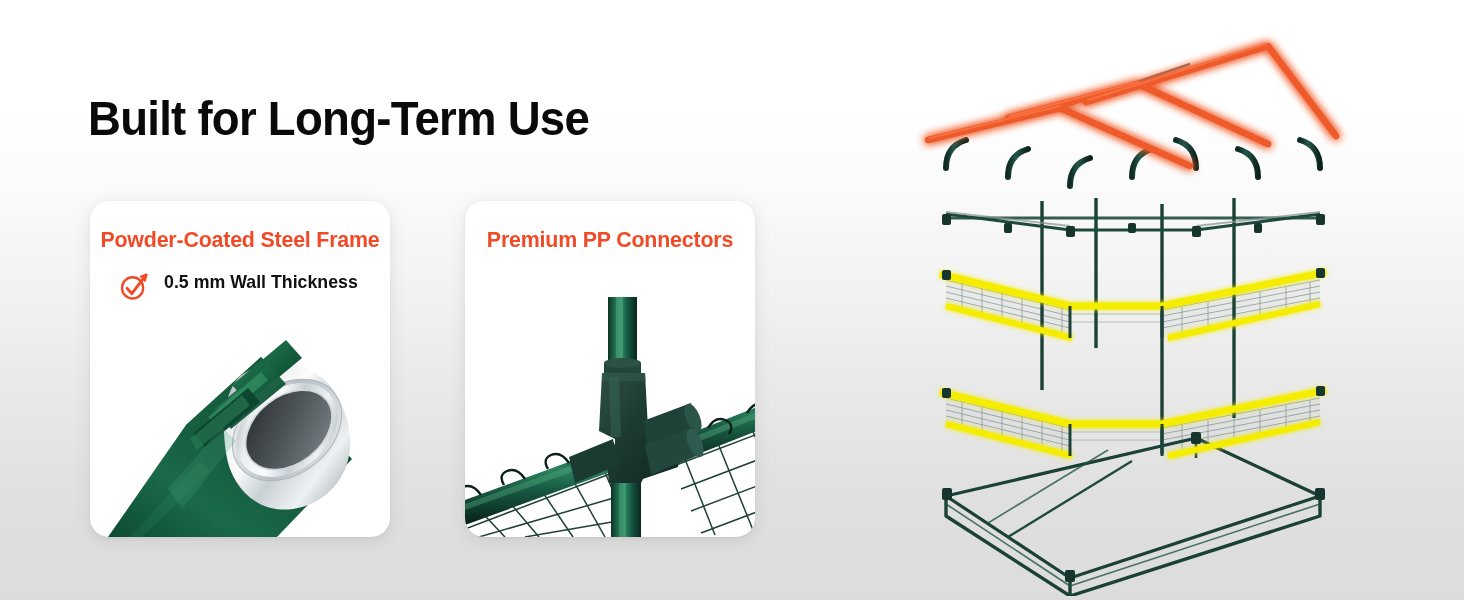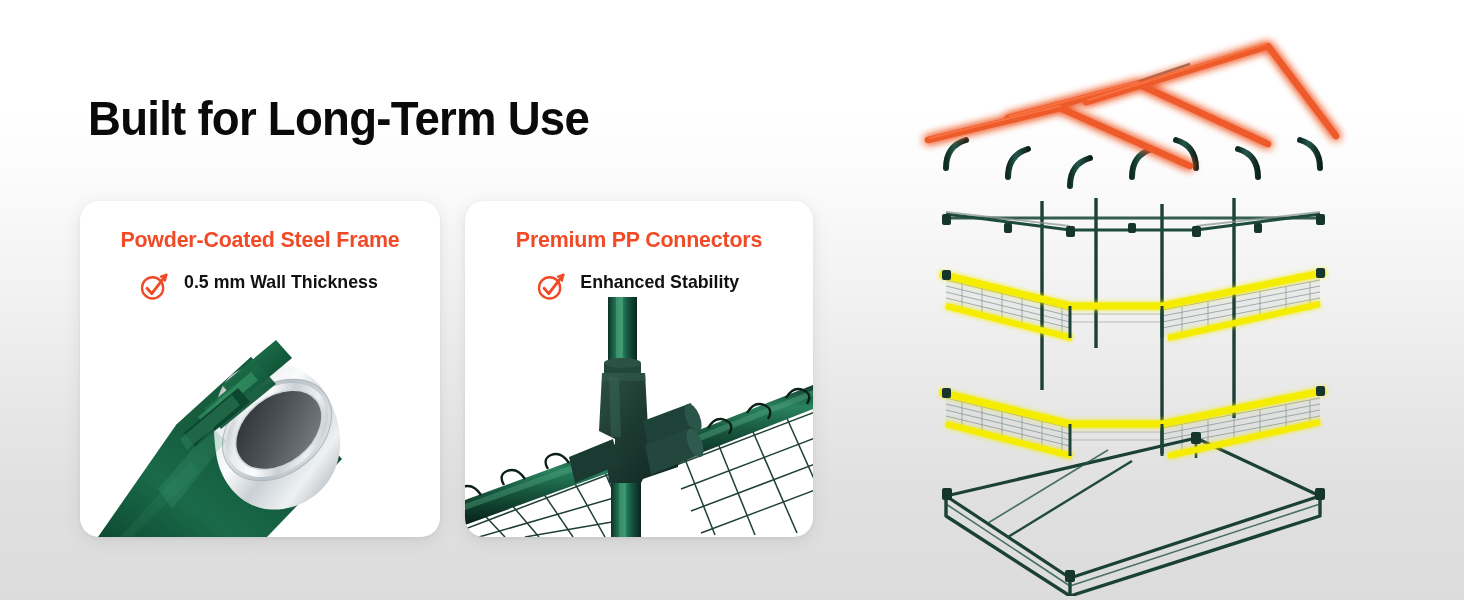--- a/index.html
+++ b/index.html
@@ -19,22 +19,22 @@
     white-space:nowrap;
   }
 
   
   .card {
     position:absolute; top:201px; height:336px;
     background:#fff; border-radius:19px;
     box-shadow:0 4px 16px rgba(120,120,120,.16), 0 1px 3px rgba(120,120,120,.10);
     overflow:hidden;
   }
-  #card-1 { left:80px;  width:360px; }
-  #card-2 { left:465px; width:348px; }
+  #card-1 { left:90px;  width:300px; }
+  #card-2 { left:465px; width:290px; }
 
   .card-title {
     position:absolute; left:0; right:0; top:26px; text-align:center;
     font-size:22.5px; font-weight:bold; color:#f04a26;
     transform:scaleX(0.95); letter-spacing:-0.2px; white-space:nowrap;
   }
   .card-sub {
     position:absolute; left:0; right:0; top:70px;
     display:flex; align-items:flex-start; justify-content:center; gap:11px;
   }
@@ -140,30 +140,20 @@
 
           <path d="M78 176 L132 114 L146 128 L92 196 Z" fill="#49a57a" opacity=".22"></path>
           <path d="M40 224 L110 148 L120 158 L52 224 Z" fill="#3f9b71" opacity=".14"></path>
         </g>
       </svg>
     </div>
   </div>
 
   <div class="card" id="card-2">
     <div class="card-title">Premium PP Connectors</div>
-    <div class="card-sub">
-      <span>
-        <svg class="check-ico" viewBox="0 0 32 32">
-          <circle cx="14.5" cy="18" r="11.3" fill="none" stroke="#f04a26" stroke-width="2.5"></circle>
-          <path d="M8.6 18.4 L13.6 24.1 L29 4.2" fill="none" stroke="#f04a26" stroke-width="3.1" stroke-linecap="round" stroke-linejoin="round"></path>
-          <path d="M29 4.2 L23.6 6.0 M29 4.2 L27.6 10.2" fill="none" stroke="#f04a26" stroke-width="2.6" stroke-linecap="round"></path>
-        </svg>
-      </span>
-      <span class="txt">Enhanced Stability</span>
-    </div>
 
     <div class="conn-wrap">
       <svg viewBox="0 0 358 240" width="358" height="240">
         <defs>
           <linearGradient id="cgPoleV" x1="0" y1="0" x2="1" y2="0">
             <stop offset="0%" stop-color="#0d3126"></stop>
             <stop offset="22%" stop-color="#1f6a4c"></stop>
             <stop offset="45%" stop-color="#2b8a63"></stop>
             <stop offset="70%" stop-color="#155340"></stop>
             <stop offset="100%" stop-color="#08261d"></stop>

